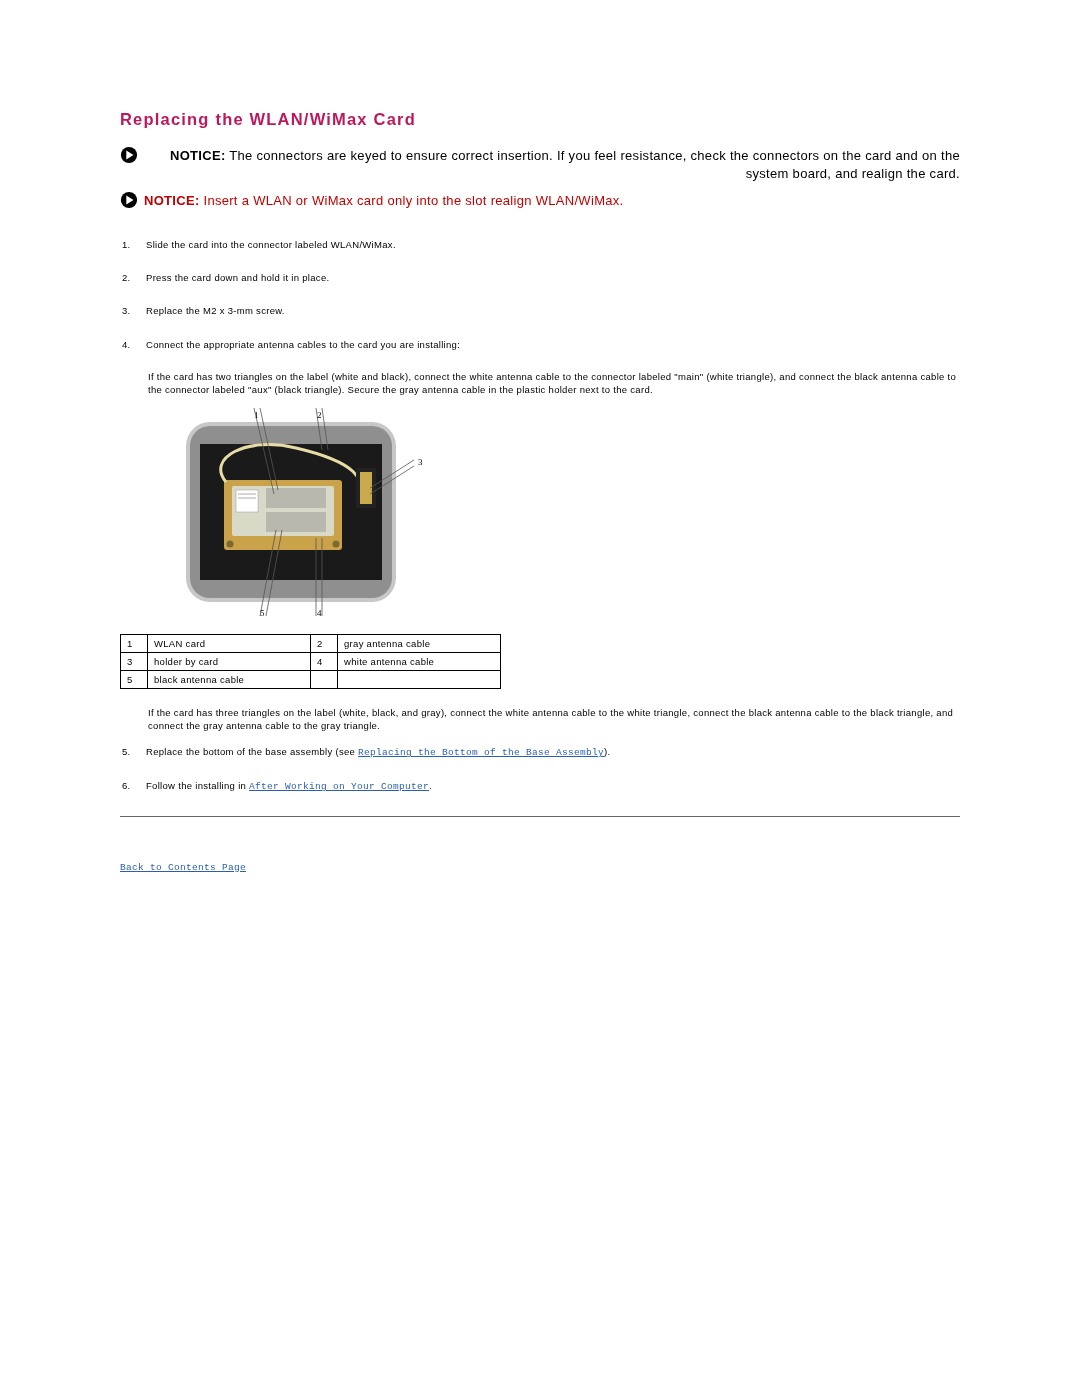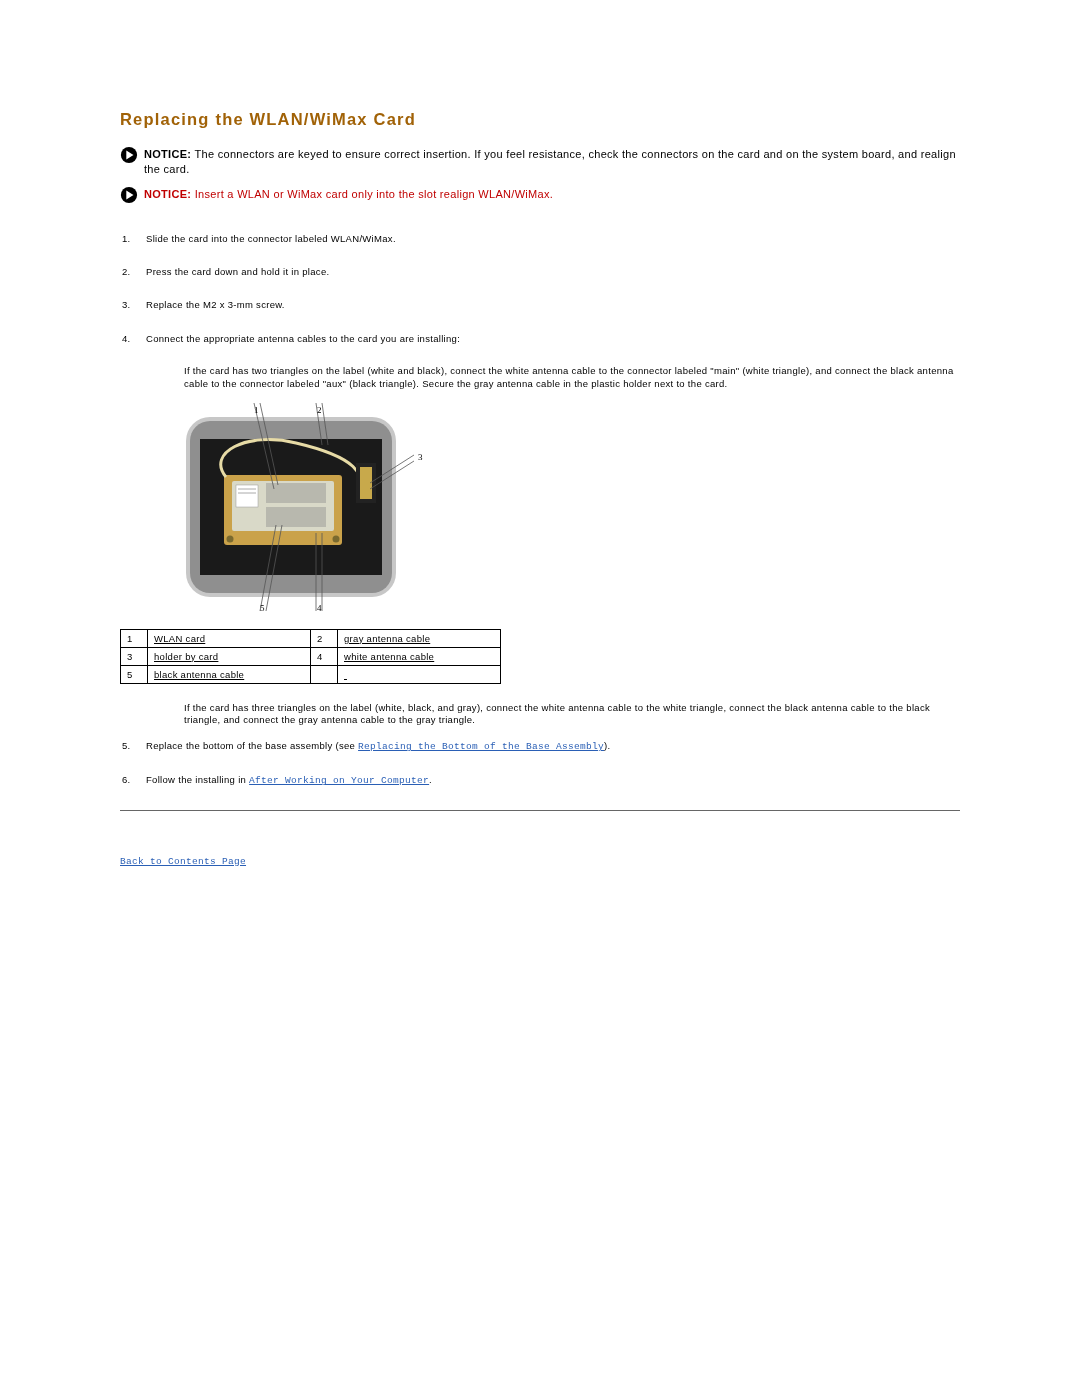--- a/index.html
+++ b/index.html
@@ -6,43 +6,44 @@
     margin: 0;
     padding: 0;
     background: #ffffff;
     font-family: Verdana, Arial, sans-serif;
     width: 1080px;
   }
   .page {
     padding: 110px 120px 40px 120px;
   }
   h3.section-title {
-    color: #a16207;
+    color: #be185d;
     font-size: 16.5px;
     letter-spacing: 1.2px;
     font-weight: bold;
     margin: 0 0 18px 0;
   }
   .notice-row {
     display: flex;
     align-items: flex-start;
     margin: 4px 0 10px 0;
   }
   .notice-icon {
     flex: 0 0 18px;
     width: 18px;
     height: 18px;
     margin-right: 6px;
     margin-top: -1px;
   }
   .notice-text {
-    font-size: 11px;
+    font-size: 13px;
     line-height: 1.35;
     letter-spacing: 0.3px;
     color: #000;
+    text-align: right;
   }
   .notice-text.red { color: #c00000; }
   .notice-label {
     font-weight: bold;
   }
   ol.steps {
     list-style: none;
     padding: 0;
     margin: 28px 0 0 0;
     counter-reset: step;
@@ -58,21 +59,21 @@
   }
   ol.steps li::before {
     content: counter(step) ".";
     position: absolute;
     left: -18px;
   }
   .sub-para {
     font-size: 9.5px;
     letter-spacing: 0.3px;
     line-height: 1.35;
-    margin: 0 0 12px 64px;
+    margin: 0 0 12px 28px;
   }
   .diagram-wrap {
     margin: 6px 0 16px 46px;
   }
   .diagram-wrap svg {
     display: block;
   }
   table.callouts {
     border-collapse: collapse;
     margin: 0 0 18px 0;
@@ -82,21 +83,20 @@
   table.callouts td {
     border: 1px solid #000;
     padding: 3px 6px;
     vertical-align: top;
   }
   table.callouts td.num {
     width: 14px;
   }
   table.callouts td.label {
     width: 150px;
-    text-decoration: underline;
   }
   a.doc-link {
     color: #2a5fb5;
     text-decoration: underline;
     font-size: 9.5px;
     letter-spacing: 0.3px;
     font-family: Liberation Mono, monospace;
   }
   hr.divider {
     border: none;

